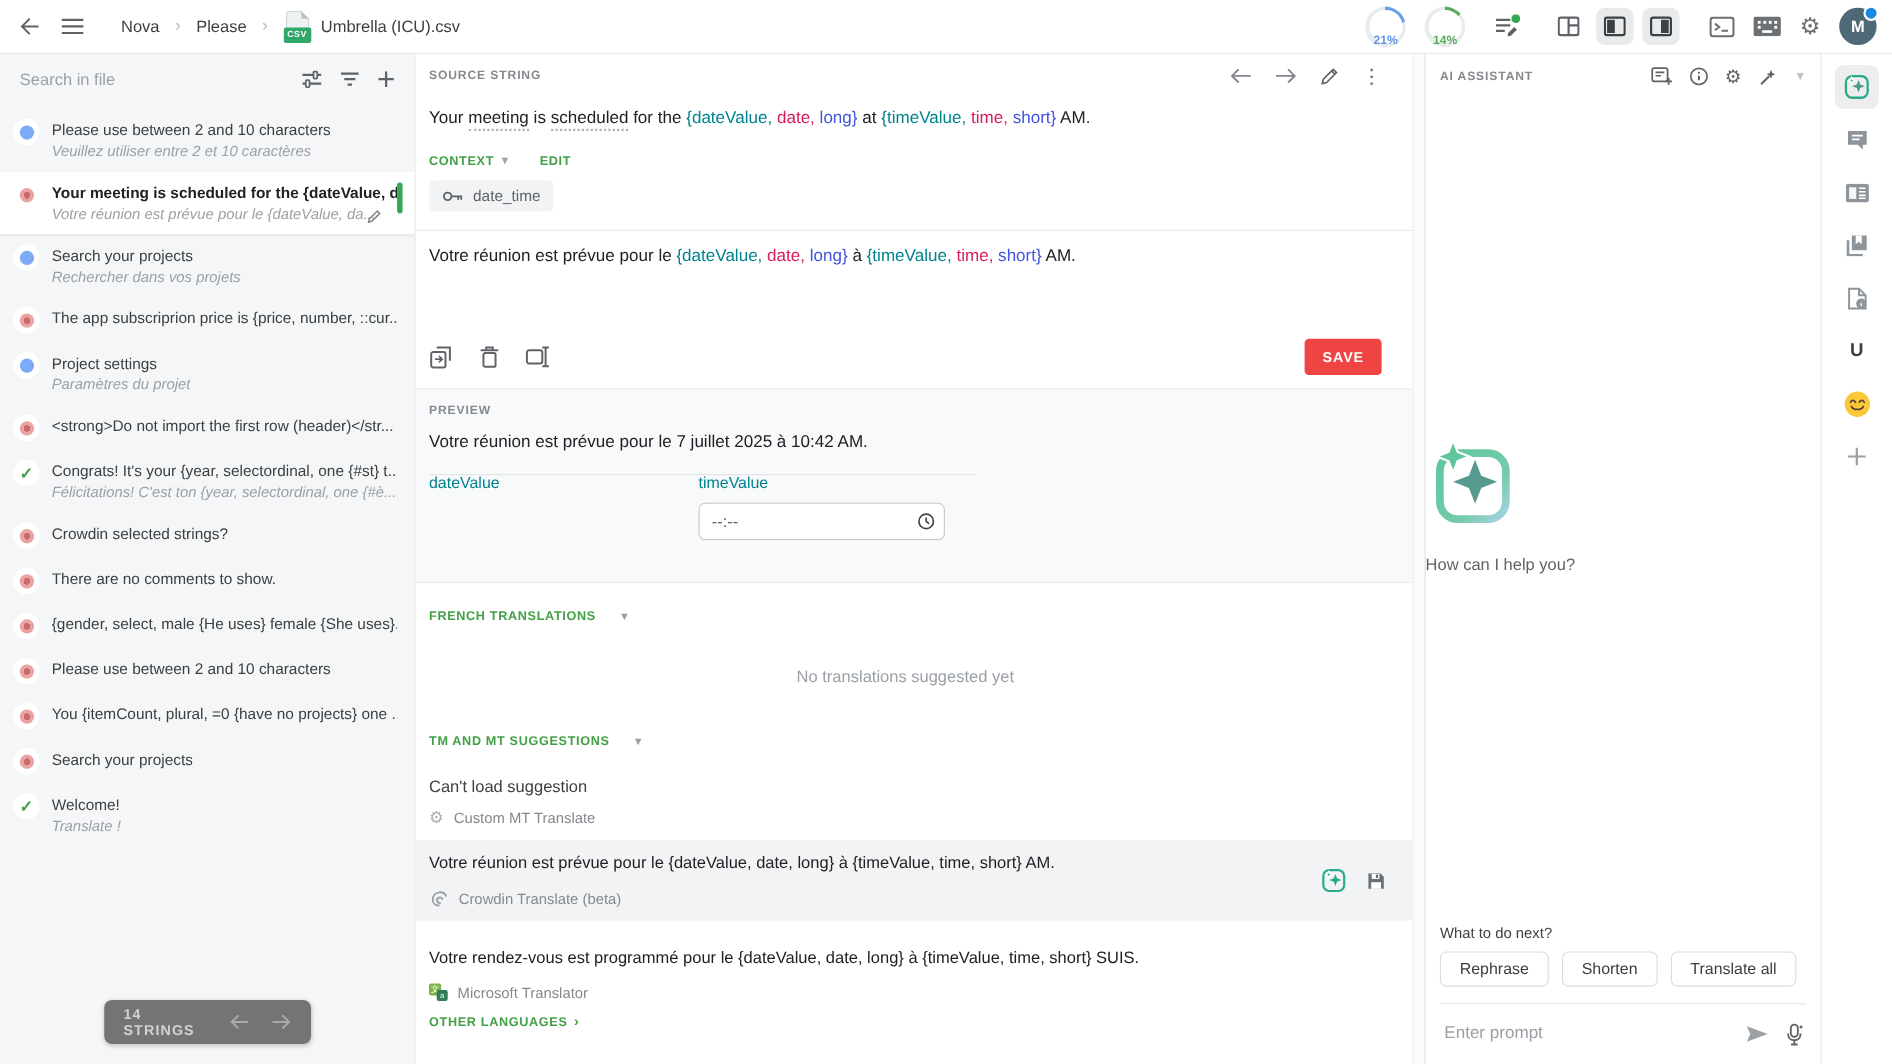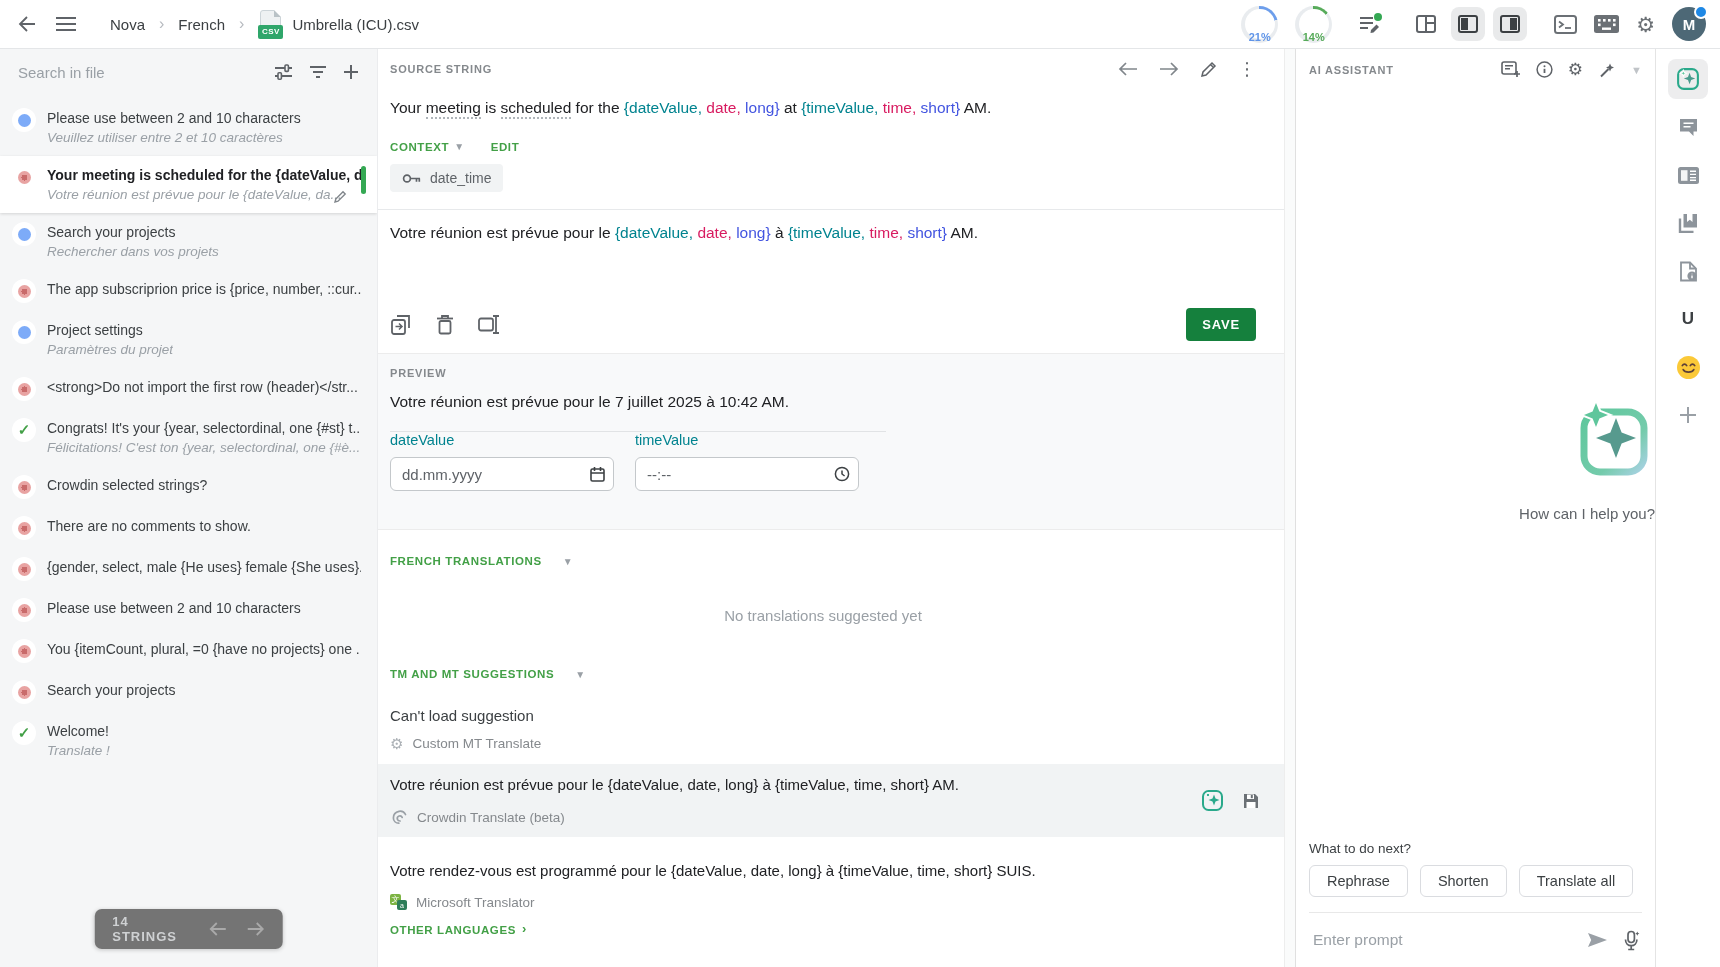--- a/index.html
+++ b/index.html
@@ -69,21 +69,21 @@
 .tok-blue{color:#4254e0}
 .spell{border-bottom:2px dotted #aeb4b9;padding-bottom:1px}
 .ctx-row{display:flex;align-items:center;gap:26px;margin-top:21px}
 .ctx-lbl{font-size:11.5px;font-weight:bold;color:#43a047;letter-spacing:.6px;cursor:pointer;display:inline-flex;align-items:flex-start;gap:5px}
 .ctx-lbl .chev{color:#9aa0a6;font-size:10px}
 .chip{display:inline-flex;align-items:center;gap:9px;background:#f1f3f4;border-radius:4px;padding:6px 12px;margin:11px 0 17px;cursor:pointer}
 .chip-txt{font-size:14px;color:#5f6368}
 .tr-sec{height:143px;display:flex;flex-direction:column;padding:11px 28px 12px 12px}
 .tr-text{font-size:15.5px;line-height:24px;color:#202124}
 .tr-actions{margin-top:auto;display:flex;align-items:center;gap:23px}
-.save-btn{margin-left:auto;background:#15803d;color:#fff;border:none;font-family:inherit;font-size:13px;font-weight:bold;letter-spacing:.8px;padding:9px 16px;border-radius:4px;cursor:pointer}
+.save-btn{margin-left:auto;background:#ef4444;color:#fff;border:none;font-family:inherit;font-size:13px;font-weight:bold;letter-spacing:.8px;padding:9px 16px;border-radius:4px;cursor:pointer}
 .preview-sec{background:#f8f9fa;border-top:1px solid #ececec;border-bottom:1px solid #ececec;padding:13px 28px 16px 12px;height:177px}
 .preview-text{font-size:15.5px;color:#202124;margin-top:14px}
 .preview-divider{width:496px;border-bottom:1px solid #e1e3e5;margin-top:20px}
 .fields{display:flex;gap:21px;}
 .field{width:224px}
 .field-label{font-size:14.5px;color:#00838f;margin-bottom:9px}
 .field-box{position:relative}
 .field-box input{width:100%;height:34px;border:1px solid #c4c8cb;border-radius:6px;background:#fff;font-family:inherit;font-size:15px;color:#5f6368;padding:0 34px 0 11px;outline:none}
 .field-icon{position:absolute;right:9px;top:9px}
 .lower{padding:0 28px 0 12px}
@@ -106,21 +106,21 @@
 .ms-a{position:absolute;left:0;top:0;width:11px;height:11px;background:#7cb342;border-radius:2px;color:#fff;font-size:8px;display:flex;align-items:center;justify-content:center}
 .ms-b{position:absolute;right:0;bottom:0;width:10px;height:10px;background:#2e7d59;border-radius:2px;color:#fff;font-size:7px;display:flex;align-items:center;justify-content:center}
 
 
 #gutter{position:absolute;left:1284px;top:49px;bottom:0;width:11px;background:#fafbfb;border-left:1px solid #ededed}
 
 
 #ai{position:absolute;left:1295px;top:49px;bottom:0;width:360px;background:#fff;border-left:1px solid #e0e0e0;display:flex;flex-direction:column}
 .ai-head{height:41px;display:flex;align-items:center;padding:0 13px}
 .ai-head-icons{margin-left:auto;display:flex;align-items:center;gap:15px}
-.ai-body{flex:1;display:flex;flex-direction:column;align-items:flex-end;justify-content:center}
+.ai-body{flex:1;display:flex;flex-direction:column;align-items:flex-start;justify-content:center}
 .ai-greet{font-size:15px;color:#5f6368;margin-top:22px}
 .ai-foot{padding:10px 13px 0}
 .next-lbl{font-size:13.5px;color:#3c4043;margin-bottom:9px}
 .ai-actions{display:flex;gap:12px}
 .ai-btn{background:#fff;border:1px solid #dadce0;border-radius:6px;padding:7px 17px;font-family:inherit;font-size:14.5px;color:#3c4043;cursor:pointer;white-space:nowrap}
 .prompt-row{border-top:1px solid #e8e8e8;margin-top:15px;height:55px;display:flex;align-items:center;padding:0 2px;gap:14px}
 .prompt-row input{flex:1;border:none;outline:none;font-family:inherit;font-size:15.5px;color:#3c4043;background:transparent;padding-left:2px}
 .prompt-row input::placeholder{color:#9aa0a6}
 
 
@@ -140,21 +140,21 @@
         </svg>
     </span>
     <span class="icon">
       <svg width="20" height="16">
           <path d="M0 2h20M0 8h20M0 14h20" stroke="#5f6368" stroke-width="2"></path>
         </svg>
     </span>
     <div class="crumb">
       <span class="crumb-link">Nova</span>
       <span class="crumb-sep">›</span>
-      <span class="crumb-link">French</span>
+      <span class="crumb-link">Please</span>
       <span class="crumb-sep">›</span>
       <span class="crumb-file">
         <span class="csvbadge">
           <span class="csvpage"></span>
           <span class="csvlabel">CSV</span>
         </span>
         <span class="crumb-link">Umbrella (ICU).csv</span>
       </span>
     </div>
   </div>
@@ -427,29 +427,20 @@
     </div>
   </div>
 
   <div class="preview-sec">
     <div class="sec-label">PREVIEW</div>
     <div class="preview-text">Votre réunion est prévue pour le 7 juillet 2025 à 10:42 AM.</div>
     <div class="preview-divider"></div>
     <div class="fields">
       <div class="field">
         <div class="field-label">dateValue</div>
-        <div class="field-box">
-          <input type="text" readonly="" value="dd.mm.yyyy" style="">
-          <span class="field-icon icon">
-              <svg width="15" height="16">
-                <rect x="1" y="3" width="13" height="12" rx="1.5" fill="none" stroke="#3c4043" stroke-width="1.6"></rect>
-                <path d="M1 7h13M4.5 1v4M10.5 1v4" stroke="#3c4043" stroke-width="1.6"></path>
-              </svg>
-            </span>
-        </div>
       </div>
       <div class="field">
         <div class="field-label">timeValue</div>
         <div class="field-box">
           <input type="text" readonly="" value="--:--" style="">
           <span class="field-icon icon">
               <svg width="16" height="16">
                 <circle cx="8" cy="8" r="6.6" fill="none" stroke="#3c4043" stroke-width="1.5"></circle>
                 <path d="M8 4.5V8l2.6 2" stroke="#3c4043" stroke-width="1.5" fill="none"></path>
               </svg>

